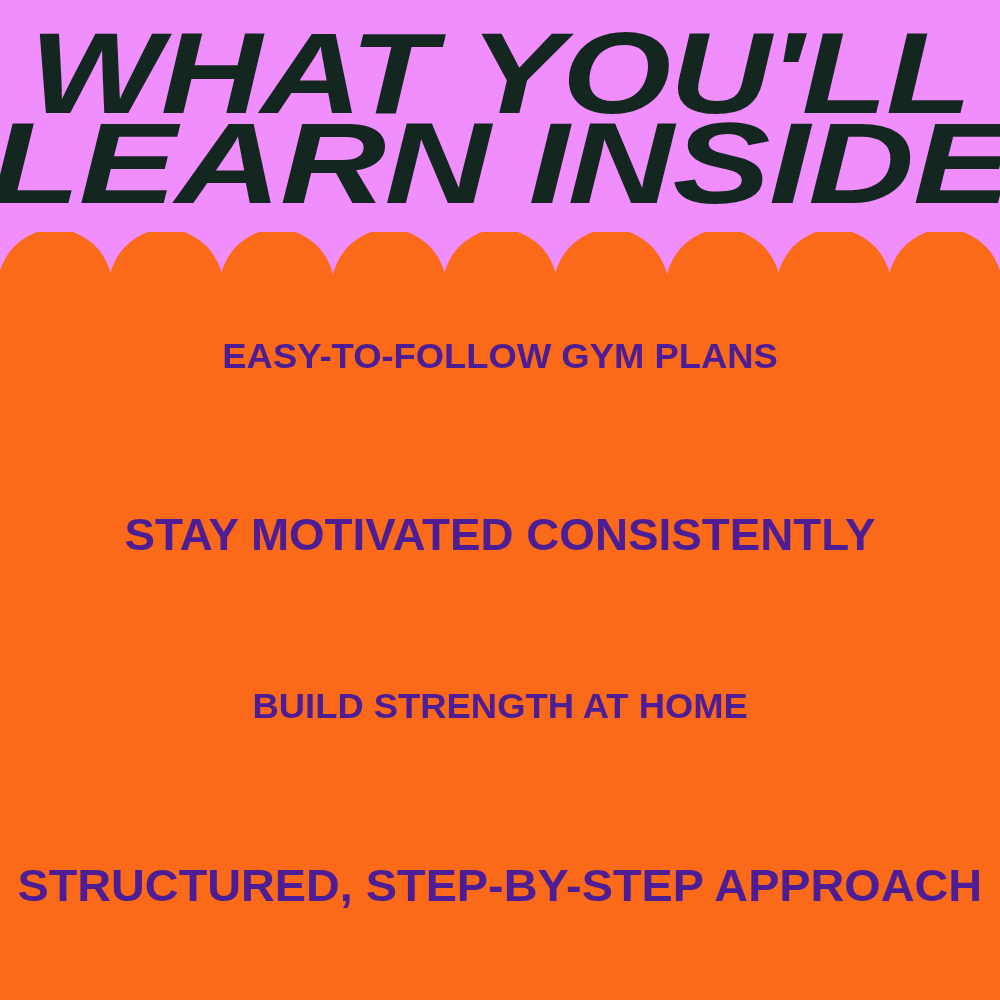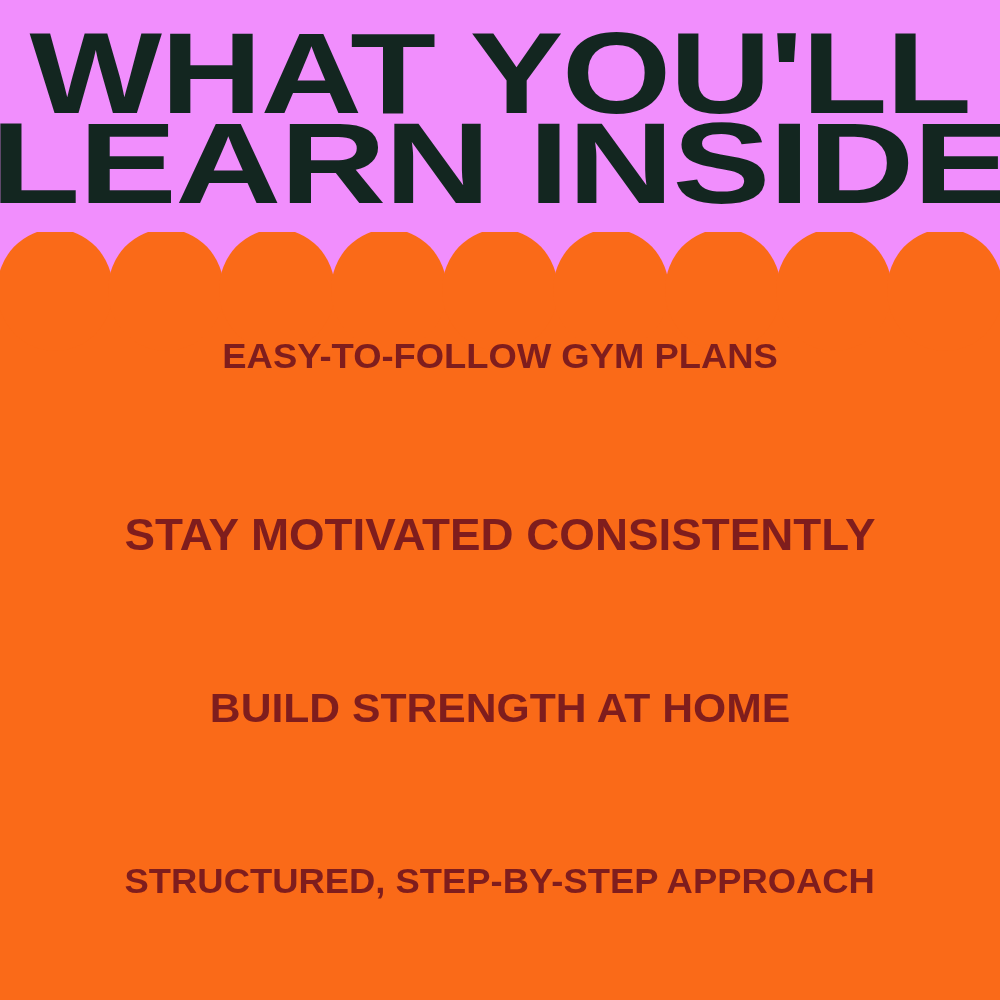--- a/index.html
+++ b/index.html
@@ -34,20 +34,21 @@
     z-index: 3;
   }
 
   .headline {
     position: absolute;
     left: 0;
     top: 28px;
     width: 1000px;
     text-align: center;
     z-index: 4;
+    font-style: italic;
   }
 
   .headline-line {
     display: block;
     color: #132620;
     font-family: "Liberation Sans", sans-serif;
     font-weight: 700;
     text-transform: uppercase;
     white-space: nowrap;
     letter-spacing: -0.01em;
@@ -94,39 +95,39 @@
     left: 0;
     top: 300px;
     width: 1000px;
     z-index: 5;
   }
 
   .bullet {
     display: block;
     width: 1000px;
     text-align: center;
-    color: #7f1d1d;
+    color: #4c1d95;
     font-family: "Liberation Sans", sans-serif;
     font-weight: 700;
     text-transform: uppercase;
     white-space: nowrap;
     line-height: 1;
     height: 137px;
   }
 
   .bullet span.btxt {
     display: inline-block;
     transform: scaleX(1.04);
     transform-origin: center center;
   }
 
   .bullet.b1 { font-size: 35px; padding-top: 38px; }
   .bullet.b2 { font-size: 44px; padding-top: 38px; }
-  .bullet.b3 { font-size: 41px; padding-top: 38px; }
-  .bullet.b4 { font-size: 35px; padding-top: 38px; }
+  .bullet.b3 { font-size: 35px; padding-top: 38px; }
+  .bullet.b4 { font-size: 45px; padding-top: 38px; }
 </style>
 </head>
 <body>
 
 <div id="poster">
 
   <div class="orange-body">
     <svg class="scallop-svg" viewBox="0 0 1000 1000" preserveAspectRatio="none">
 
       <rect x="0" y="280" width="1000" height="720" fill="#fa6a18"></rect>

